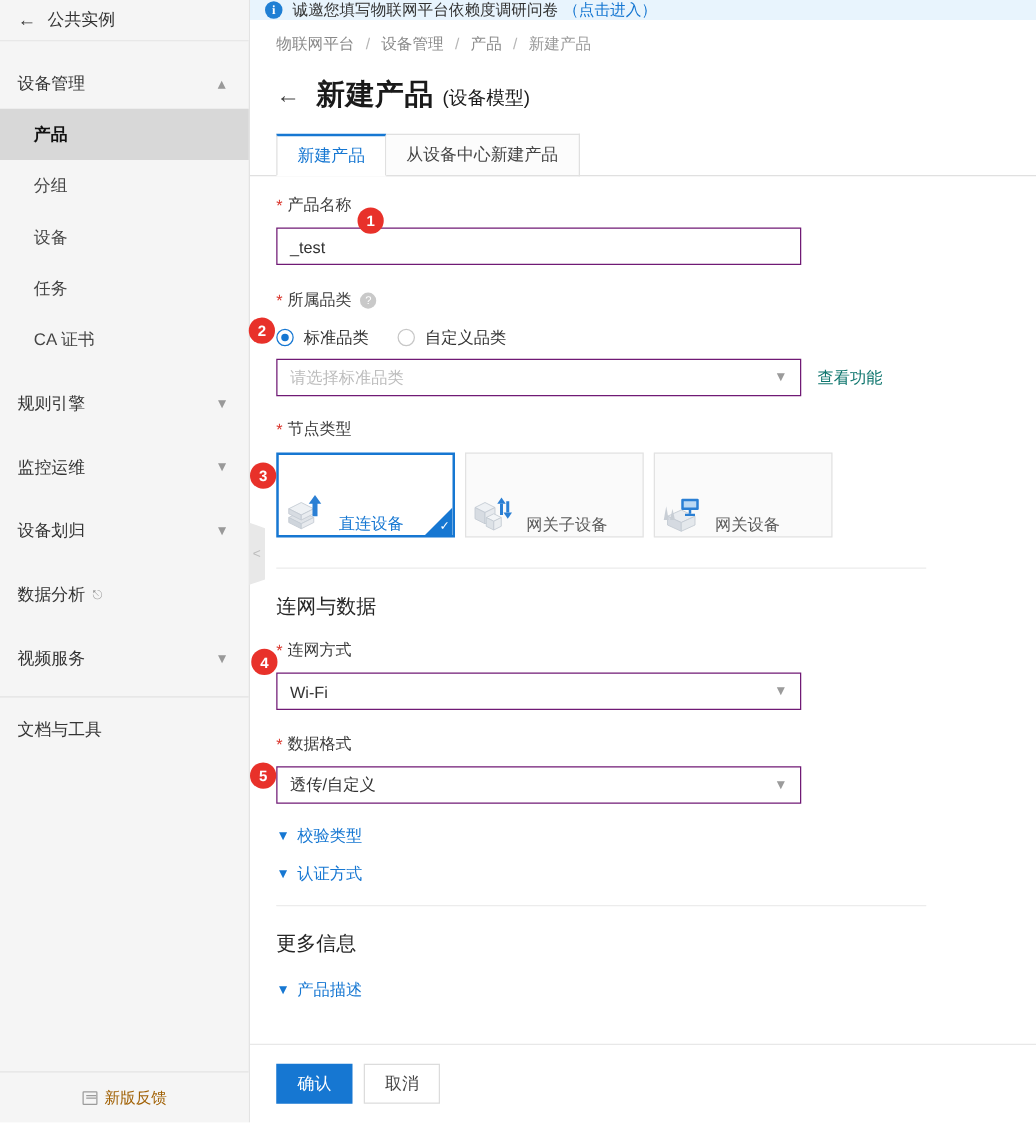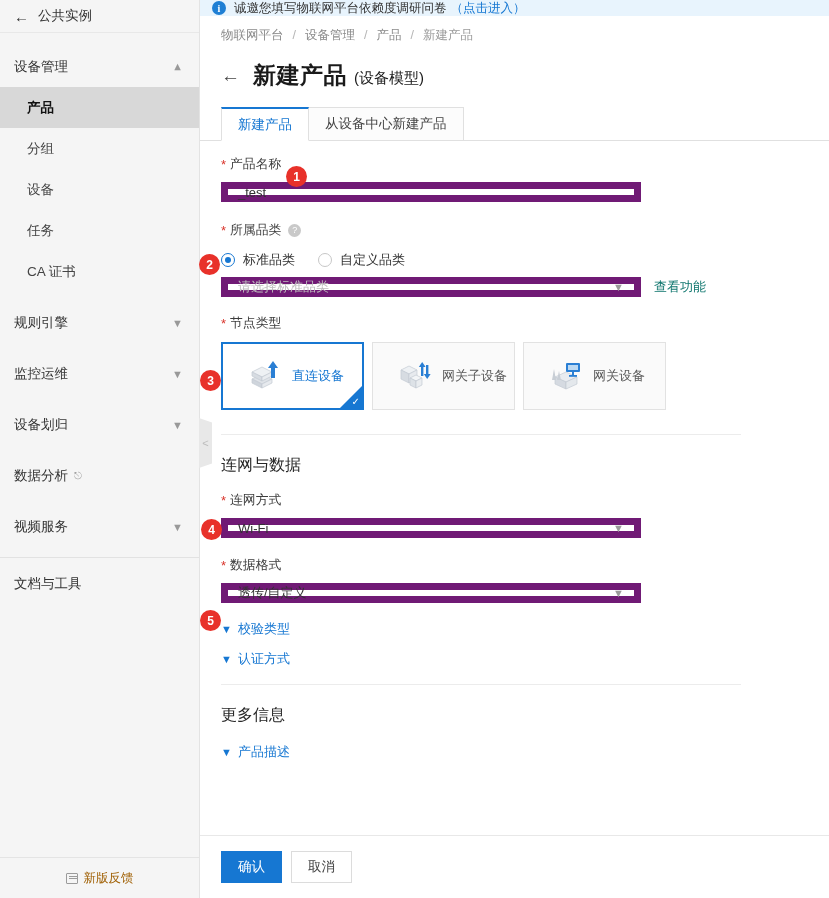--- a/index.html
+++ b/index.html
@@ -203,22 +203,22 @@
   .req-star { color: #d9342b; margin-right: 4px; font-size: 13px; line-height: 1; }
   .help-icon {
     margin-left: 7px;
     width: 13px; height: 13px; border-radius: 50%;
     background: #c9c9c9; color: #fff;
     font-size: 9px; display: inline-flex;
     align-items: center; justify-content: center;
   }
 
   .input-box, .select-box {
-    width: 420px; height: 20px;
-    border: 7px solid #701a75;
+    width: 420px; height: 30px;
+    border: 1px solid #701a75;
     background: #fff;
     display: flex; align-items: center;
     padding: 0 10px;
     font-size: 13px; color: #333;
     margin-top: 8px;
   }
   .select-box { justify-content: space-between; cursor: pointer; }
   .select-box.placeholder .val { color: #bdbdbd; }
   .select-box .caret {
     color: #9b9b9b; font-size: 11px; margin-left: 8px;
@@ -241,22 +241,22 @@
     content:""; position: absolute; left: 3px; top: 3px;
     width: 6px; height: 6px; border-radius: 50%; background: #1677d2;
   }
   .radio .rlabel { font-size: 13px; color: #333; }
 
   .cards { display: flex; margin-top: 9px; }
   .card {
     width: 143px; height: 68px;
     border: 1px solid #e2e2e2;
     background: #fafafa;
-    display: flex; align-items: center;
-    padding-left: 25px;
+    display: flex; align-items: flex-end;
+    padding-left: 4px;
     margin-right: 8px;
     position: relative;
     cursor: pointer;
     overflow: hidden;
   }
   .card.selected {
     border: 2px solid #1677d2;
     background: #fff;
   }
   .card .cicon { width: 34px; height: 34px; flex: 0 0 34px; margin-right: 10px; }

